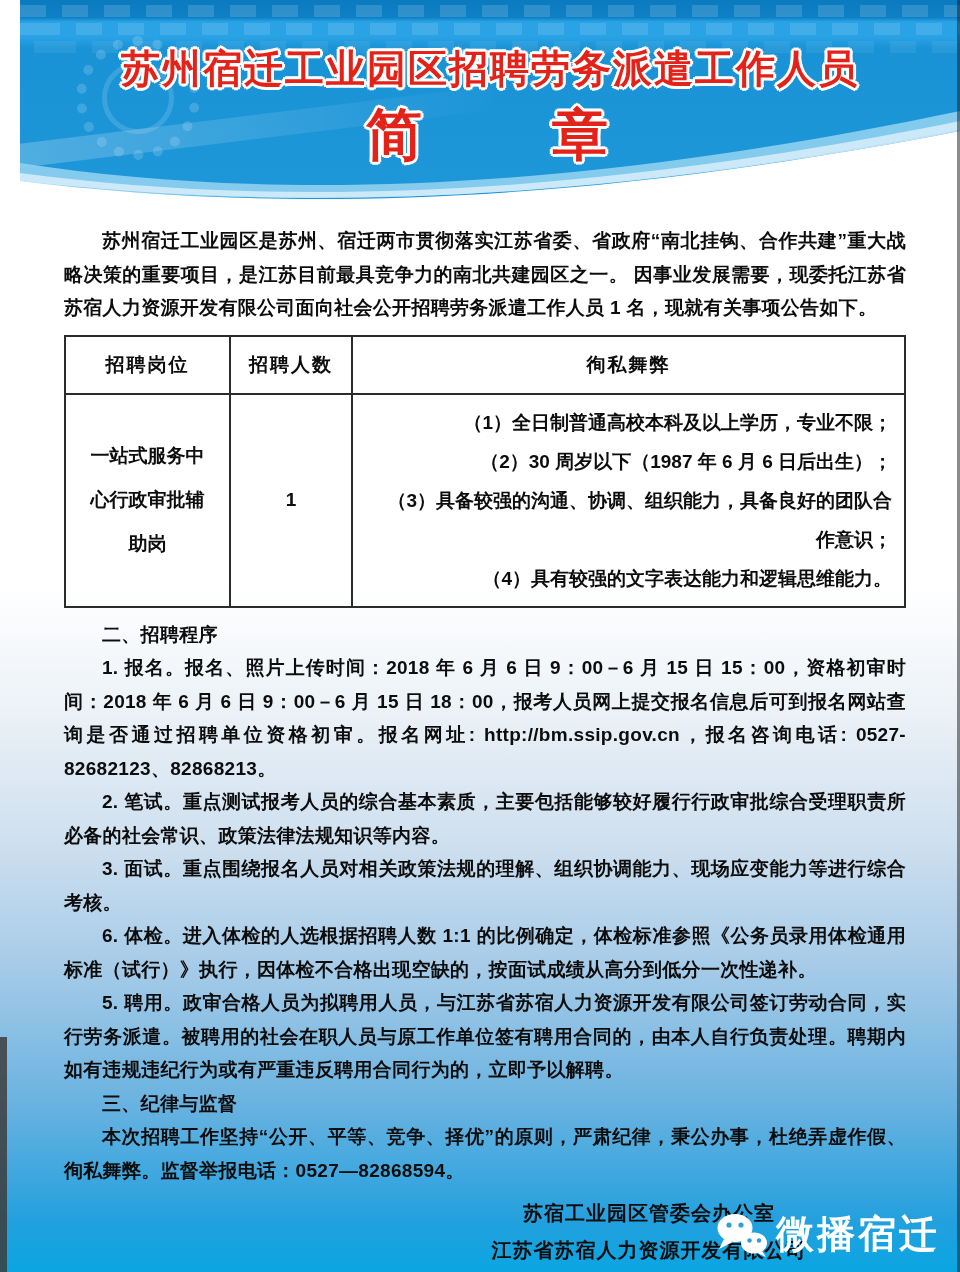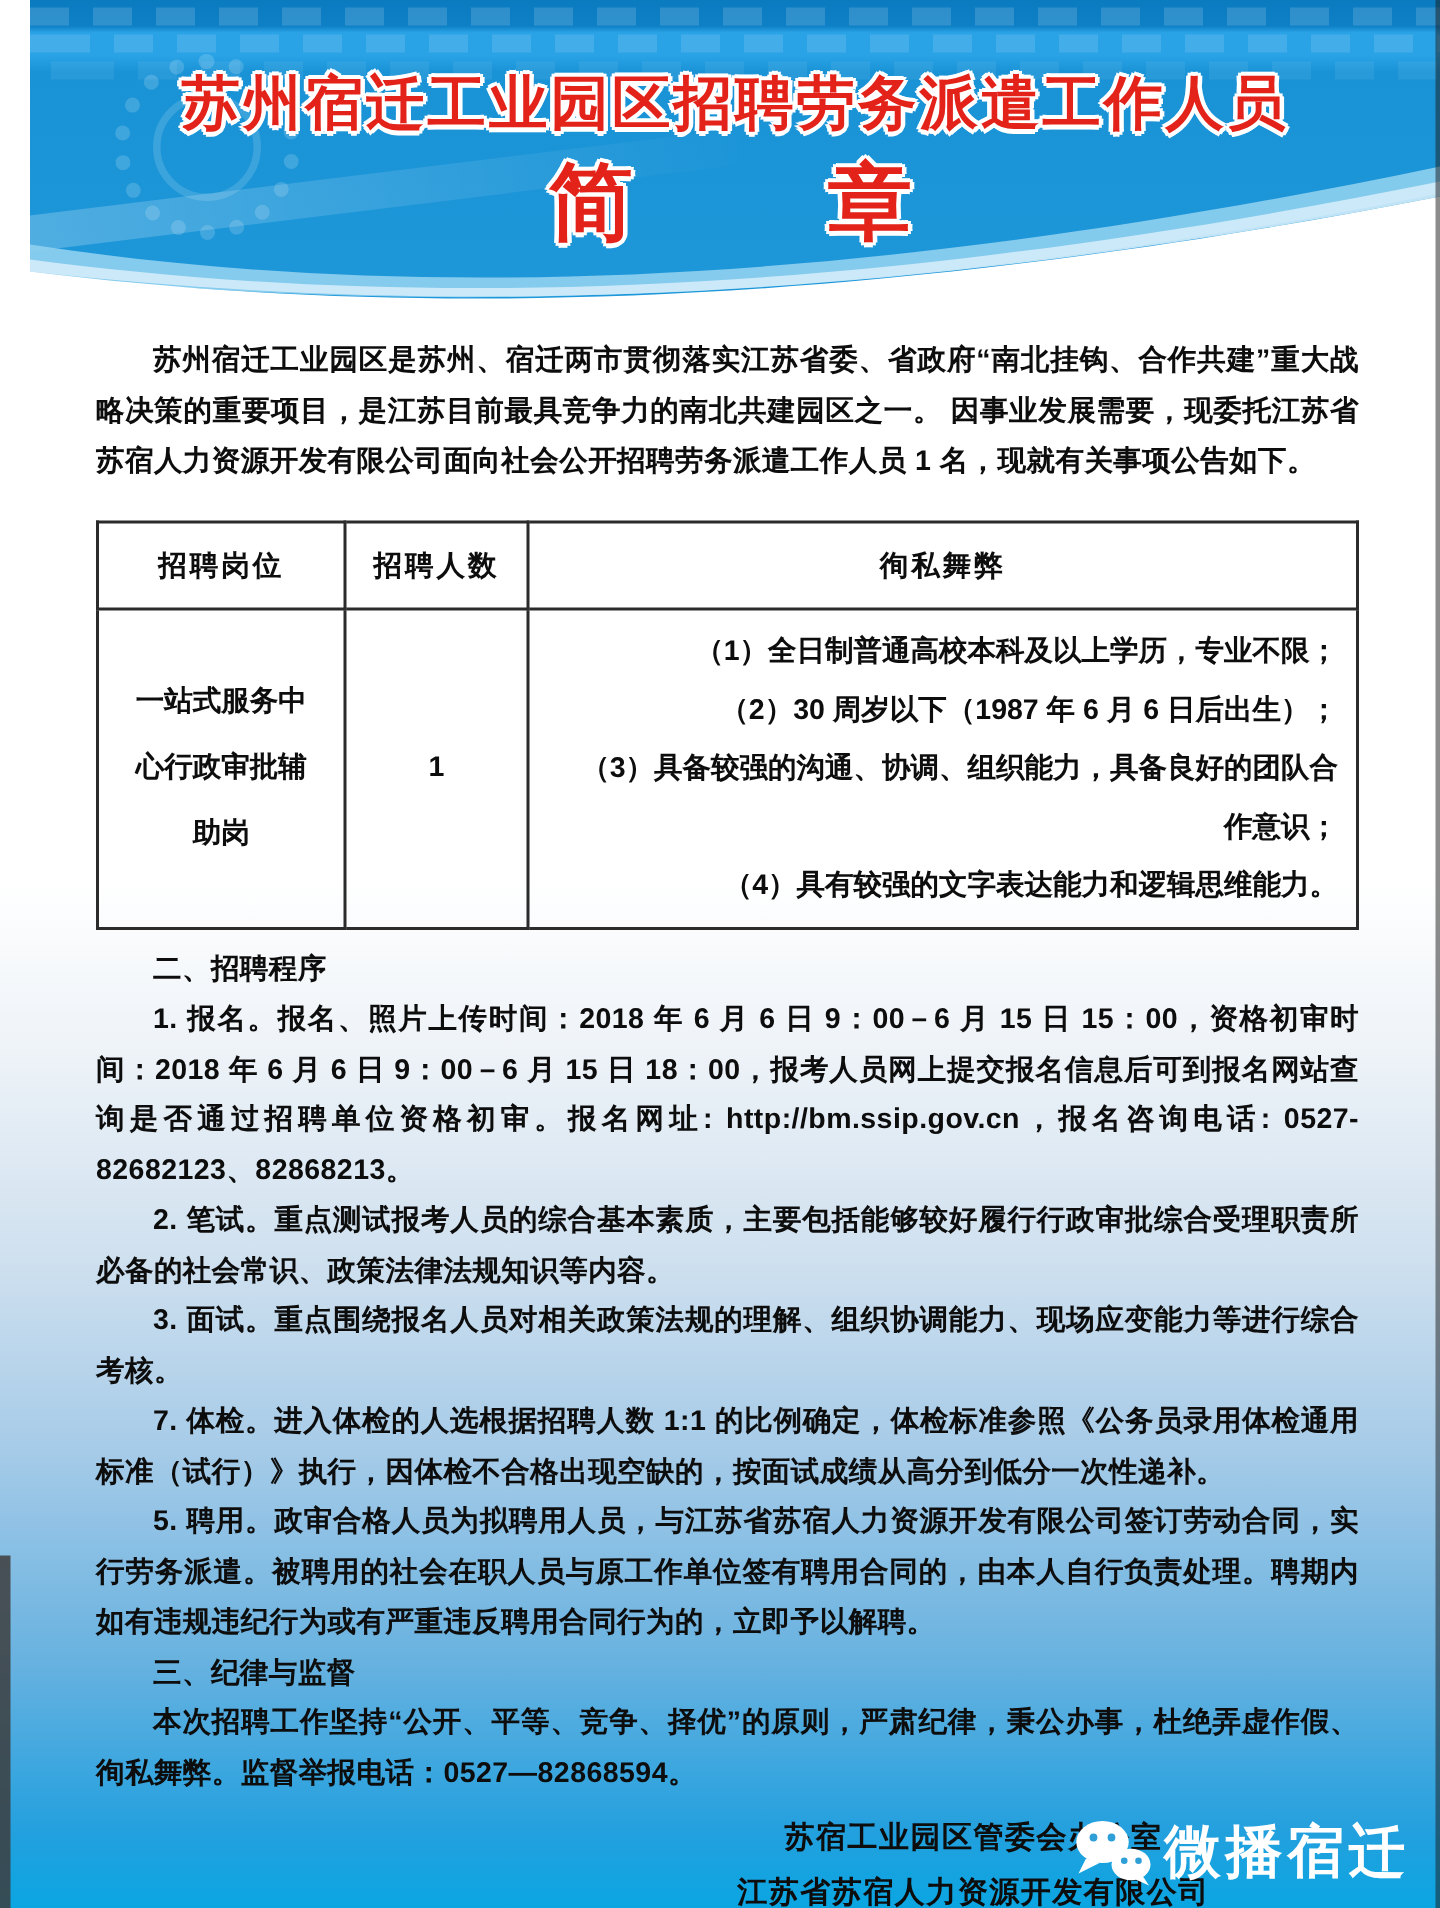--- a/index.html
+++ b/index.html
@@ -33,21 +33,21 @@
   }
   .title{top:42px;font-size:39px;letter-spacing:2px;}
   .subtitle{top:98px;font-size:56px;letter-spacing:6px;}
   
   .content{position:absolute;left:64px;top:224px;width:842px;color:#0d0d0d;}
   .content p,.content h3{
     margin:0;font-size:19px;line-height:33.5px;font-weight:700;
     text-align:justify;text-indent:2em;letter-spacing:0.3px;color:#0d0d0d;
   }
   .content h3{text-align:left;}
-  table.jobs{width:100%;border-collapse:collapse;margin:22px 0 10px;border-radius:12px;}
+  table.jobs{width:100%;border-collapse:collapse;margin:10px 0 10px;border-radius:12px;}
   table.jobs th,table.jobs td{border:2px solid #2b2b2b;font-weight:700;color:#0d0d0d;}
   table.jobs th{height:54px;font-size:19px;text-align:center;letter-spacing:2px;font-weight:700;}
   td.cell-position{width:121px;text-align:center;font-size:19px;line-height:44px;padding:6px 21px;}
   td.cell-count{width:118px;text-align:center;font-size:19px;}
   td.cell-req{padding:8px 12px 8px 18px;vertical-align:middle;}
   .req-item{font-size:19px;line-height:39px;font-weight:700;text-align:right;}
   
   .footer{margin-top:8px;margin-left:auto;margin-right:42px;width:430px;text-align:center;}
   .footer div{font-size:20px;line-height:37px;font-weight:700;letter-spacing:1px;color:#0d0d0d;}
   
@@ -102,21 +102,21 @@
             <div class="req-item">（4）具有较强的文字表达能力和逻辑思维能力。</div>
           </td>
         </tr>
       </tbody>
     </table>
 
     <h3>二、招聘程序</h3>
     <p>1. 报名。报名、照片上传时间：2018 年 6 月 6 日 9：00－6 月 15 日 15：00，资格初审时间：2018 年 6 月 6 日 9：00－6 月 15 日 18：00，报考人员网上提交报名信息后可到报名网站查询是否通过招聘单位资格初审。报名网址: http://bm.ssip.gov.cn，报名咨询电话: 0527-82682123、82868213。</p>
     <p>2. 笔试。重点测试报考人员的综合基本素质，主要包括能够较好履行行政审批综合受理职责所必备的社会常识、政策法律法规知识等内容。</p>
     <p>3. 面试。重点围绕报名人员对相关政策法规的理解、组织协调能力、现场应变能力等进行综合考核。</p>
-    <p>7. 体检。进入体检的人选根据招聘人数 1:1 的比例确定，体检标准参照《公务员录用体检通用标准（试行）》执行，因体检不合格出现空缺的，按面试成绩从高分到低分一次性递补。</p>
+    <p>6. 体检。进入体检的人选根据招聘人数 1:1 的比例确定，体检标准参照《公务员录用体检通用标准（试行）》执行，因体检不合格出现空缺的，按面试成绩从高分到低分一次性递补。</p>
     <p>5. 聘用。政审合格人员为拟聘用人员，与江苏省苏宿人力资源开发有限公司签订劳动合同，实行劳务派遣。被聘用的社会在职人员与原工作单位签有聘用合同的，由本人自行负责处理。聘期内如有违规违纪行为或有严重违反聘用合同行为的，立即予以解聘。</p>
 
     <h3>三、纪律与监督</h3>
     <p>本次招聘工作坚持“公开、平等、竞争、择优”的原则，严肃纪律，秉公办事，杜绝弄虚作假、徇私舞弊。监督举报电话：0527—82868594。</p>
 
     <div class="footer">
       <div>苏宿工业园区管委会办公室</div>
       <div>江苏省苏宿人力资源开发有限公司</div>
 
     </div>

